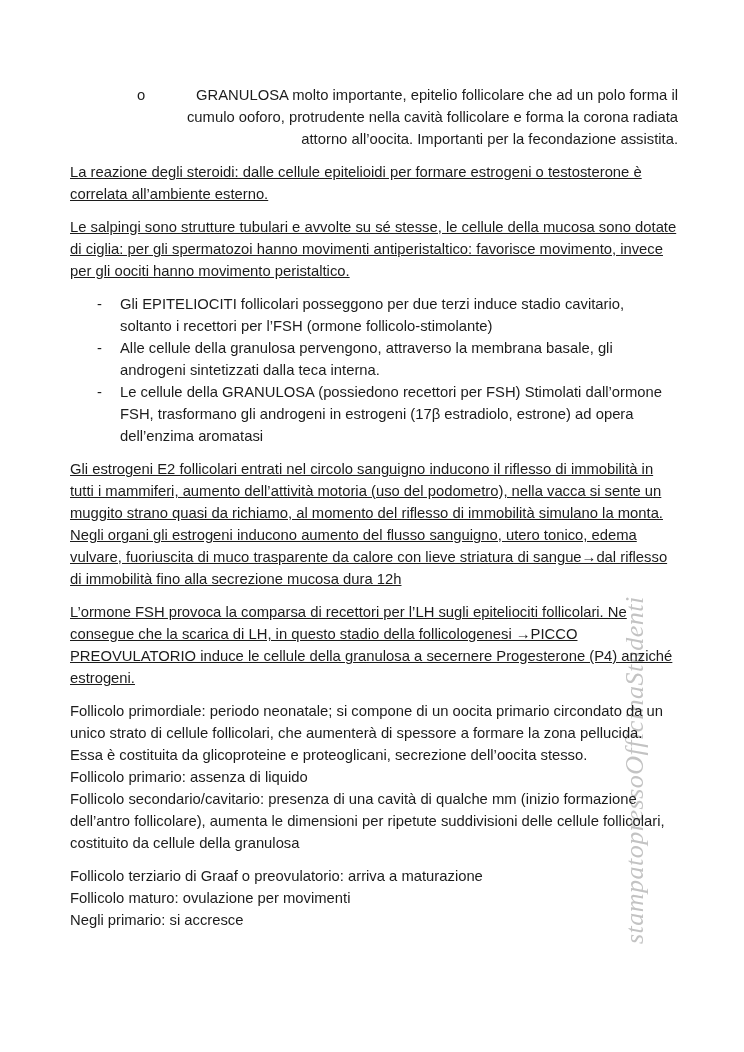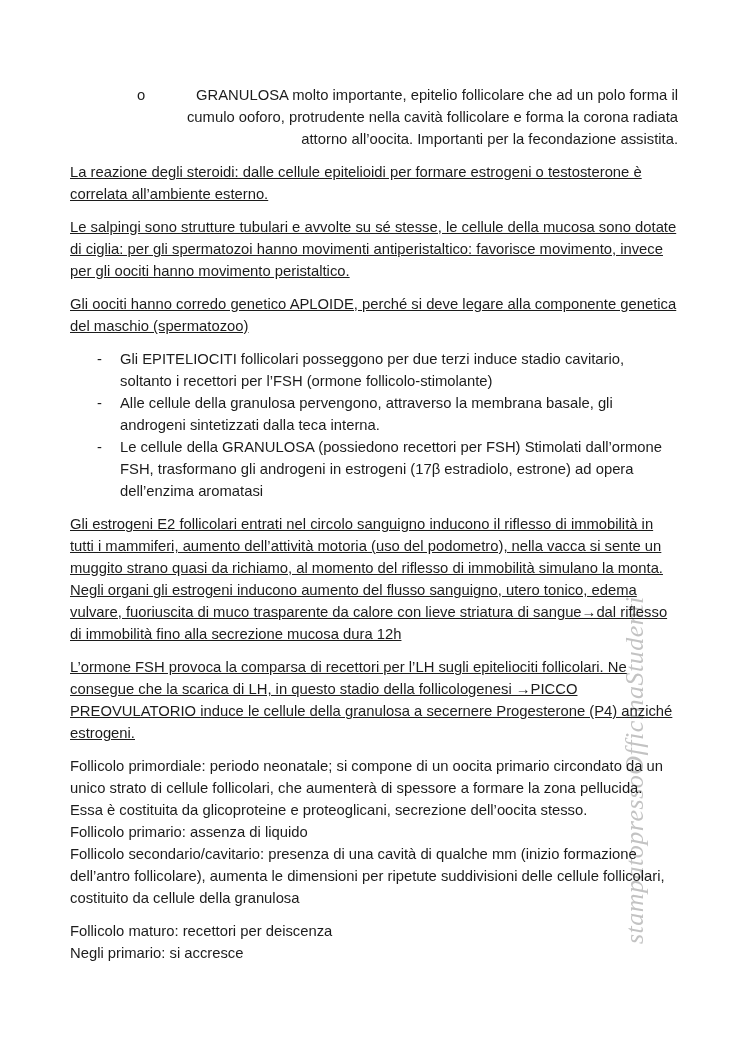--- a/index.html
+++ b/index.html
@@ -90,21 +90,20 @@
 
     <div class="bullet-row">
       <span class="marker">o</span>
       <span class="btext">GRANULOSA molto importante, epitelio follicolare che ad un polo forma il cumulo ooforo, protrudente nella cavità follicolare e forma la corona radiata attorno all’oocita. Importanti per la fecondazione assistita.</span>
     </div>
 
     <p class="para">La reazione degli steroidi: dalle cellule epitelioidi per formare estrogeni o testosterone è correlata all’ambiente esterno.</p>
 
     <p class="para">Le salpingi sono strutture tubulari e avvolte su sé stesse, le cellule della mucosa sono dotate di ciglia: per gli spermatozoi hanno movimenti antiperistaltico: favorisce movimento, invece per gli oociti hanno movimento peristaltico.</p>
 
-    <p class="para">Gli oociti hanno corredo genetico APLOIDE, perché si deve legare alla componente genetica del maschio (spermatozoo)</p>
 
 
     <div class="dash-list">
       <div class="dash-item">
         <span class="marker">-</span>
         <span class="btext">Gli EPITELIOCITI follicolari posseggono per due terzi induce stadio cavitario, soltanto i recettori per l’FSH (ormone follicolo-stimolante)</span>
       </div>
       <div class="dash-item">
         <span class="marker">-</span>
         <span class="btext">Alle cellule della granulosa pervengono, attraverso la membrana basale, gli androgeni sintetizzati dalla teca interna.</span>
@@ -119,18 +118,19 @@
 
     <p class="para">L’ormone FSH provoca la comparsa di recettori per l’LH sugli epiteliociti follicolari. Ne consegue che la scarica di LH, in questo stadio della follicologenesi →PICCO PREOVULATORIO induce le cellule della granulosa a secernere Progesterone (P4) anziché estrogeni.</p>
 
     <div class="tight-block">
       <p class="line">Follicolo primordiale: periodo neonatale; si compone di un oocita primario circondato da un unico strato di cellule follicolari, che aumenterà di spessore a formare la zona pellucida. Essa è costituita da glicoproteine e proteoglicani, secrezione dell’oocita stesso.</p>
       <p class="line">Follicolo primario: assenza di liquido</p>
       <p class="line">Follicolo secondario/cavitario: presenza di una cavità di qualche mm (inizio formazione dell’antro follicolare), aumenta le dimensioni per ripetute suddivisioni delle cellule follicolari, costituito da cellule della granulosa</p>
     </div>
 
     <div class="tight-block">
-      <p class="line">Follicolo maturo: recettori per deiscenza</p>
+      <p class="line">Follicolo terziario di Graaf o preovulatorio: arriva a maturazione</p>
+      <p class="line">Follicolo maturo: ovulazione per movimenti</p>
       <p class="line">Negli primario: si accresce</p>
     </div>
 
   </div>
 </div>
 
 </body></html>

